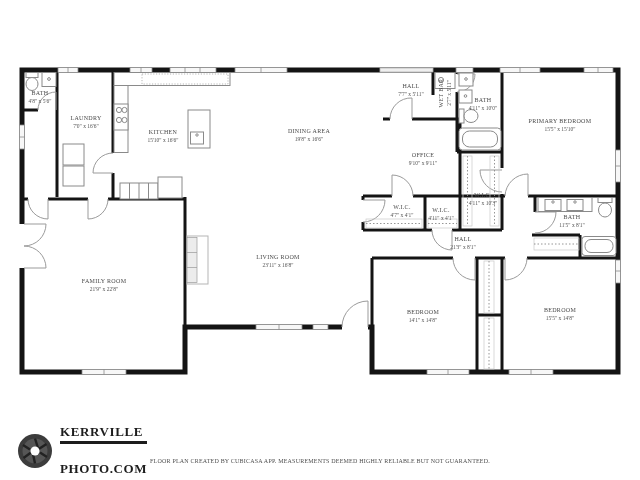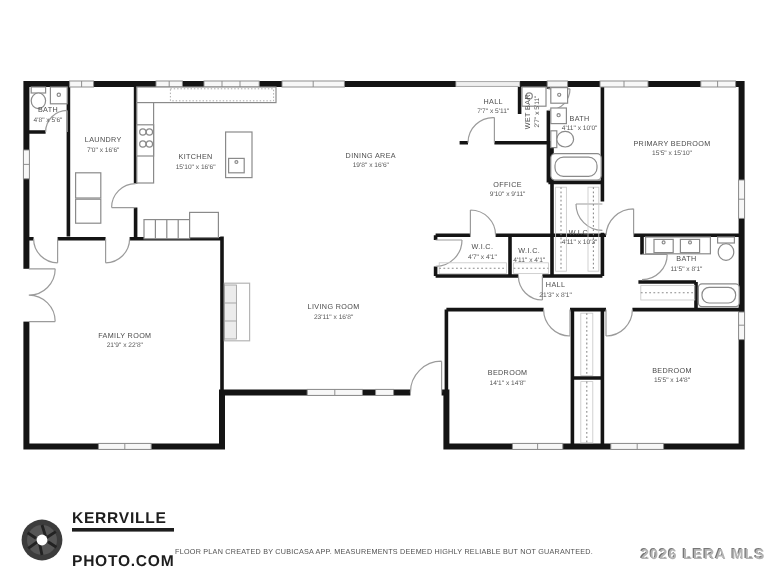--- a/index.html
+++ b/index.html
@@ -1,17 +1,17 @@
 <!DOCTYPE html>
 <html><head>
 <meta charset="utf-8">
 <style>
   html,body{margin:0;padding:0;background:#ffffff;}
   #stage{position:relative;width:640px;height:480px;background:#fff;overflow:hidden;
-         font-family:Liberation Sans, sans-serif;}
+         font-family:Liberation Serif, serif;}
   #plan-svg{position:absolute;left:0;top:0;}
   .room-label{position:absolute;transform:translate(-50%,-50%);text-align:center;
               color:#4a4a4a;white-space:nowrap;line-height:1.3;pointer-events:none;}
   .room-label .rname{font-size:6px;letter-spacing:.3px;}
   .room-label .rdims{font-size:5.5px;color:#555;}
   .room-label.vertical{transform:translate(-50%,-50%) rotate(-90deg);}
   #logo{position:absolute;left:16px;top:424px;display:flex;align-items:center;gap:6px;}
   #logo-text{color:#1d1d1d;}
   #logo-line1{font-size:13px;font-weight:bold;letter-spacing:.6px;
               border-bottom:3px solid #1d1d1d;padding-bottom:1px;}
@@ -286,14 +286,13 @@
       </g>
       <circle cx="19" cy="19" r="4.5" fill="#ffffff"></circle>
     </svg>
     <div id="logo-text">
       <div id="logo-line1">KERRVILLE</div>
       <div id="logo-line2">PHOTO.COM</div>
     </div>
   </div>
 
   <div id="disclaimer">FLOOR PLAN CREATED BY CUBICASA APP. MEASUREMENTS DEEMED HIGHLY RELIABLE BUT NOT GUARANTEED.</div>
-  <div id="watermark">2026 LERA MLS</div>
 </div>
 
 </body></html>

